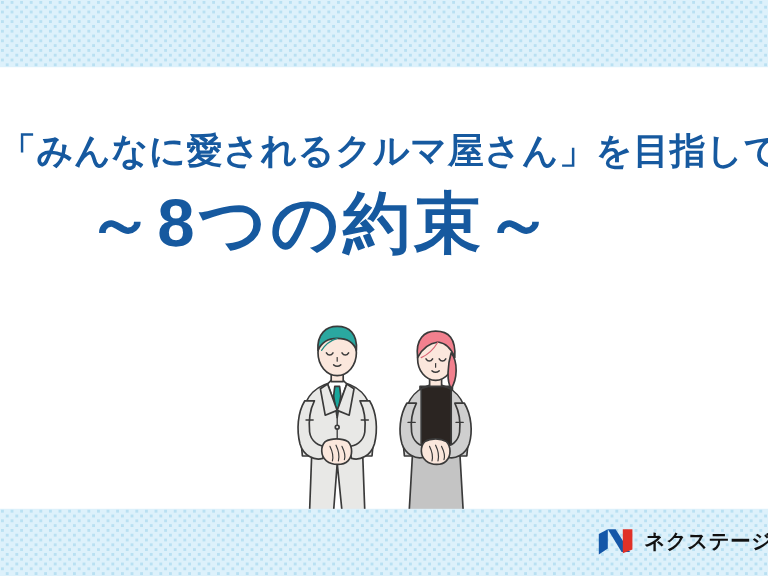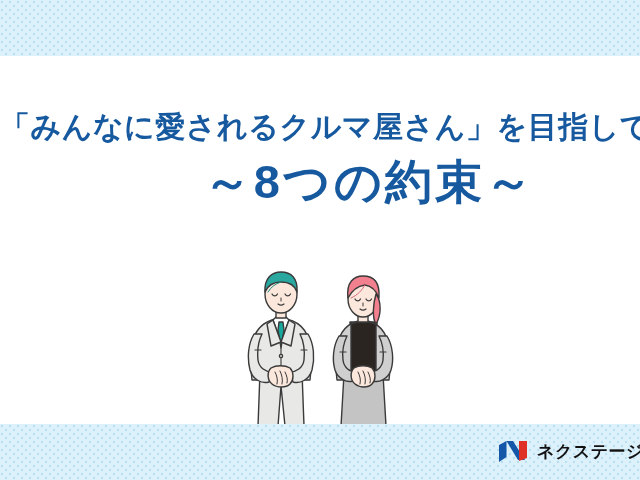--- a/index.html
+++ b/index.html
@@ -38,36 +38,36 @@
     top: 424px;
     height: 56px;
   }
 
   
   #headline {
     position: absolute;
     left: 0;
     top: 112px;
     width: 535px;
-    text-align: right;
+    text-align: center;
     line-height: 1;
   }
   #headline-line1 {
     display: block;
     color: #16599f;
     font-size: 30px;
     font-weight: bold;
     letter-spacing: 0.5px;
     white-space: nowrap;
   }
   #headline-line2 {
     display: block;
     margin-top: 16px;
     color: #16599f;
-    font-size: 47px;
+    font-size: 56px;
     font-weight: bold;
     letter-spacing: 3px;
     white-space: nowrap;
   }
 
   
   #people {
     position: absolute;
     left: 238px;
     top: 268px;

